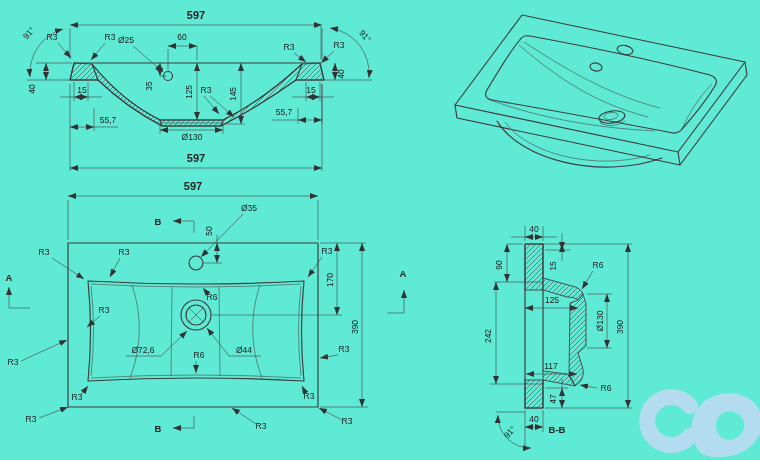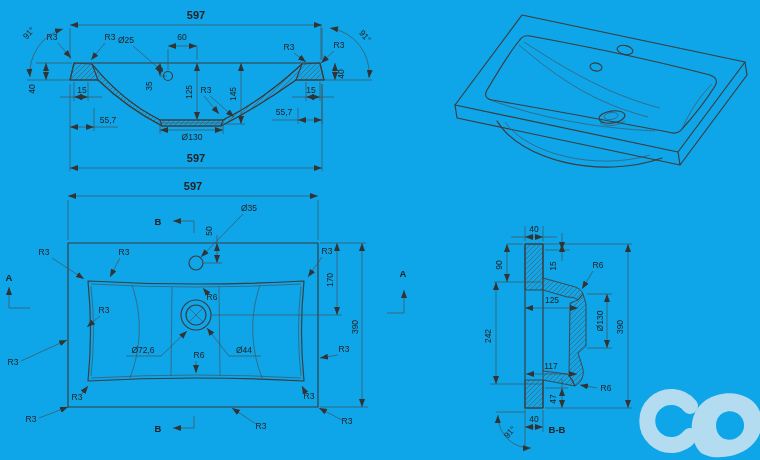--- a/index.html
+++ b/index.html
@@ -1,16 +1,16 @@
 <!DOCTYPE html>
 <html><head>
 <meta charset="utf-8">
 <style>
   html,body{margin:0;padding:0;background:#ffffff;width:760px;height:460px;overflow:hidden;}
-  #stage{position:relative;width:760px;height:460px;background:#0ea5e9;font-family:"Liberation Sans",sans-serif;}
+  #stage{position:relative;width:760px;height:460px;background:#5eead4;font-family:"Liberation Sans",sans-serif;}
   svg{position:absolute;left:0;top:0;}
   .ol{stroke:#3c3c3c;stroke-width:1.15;fill:none;stroke-linejoin:round;stroke-linecap:round;}
   .thin{stroke:#4a4a4a;stroke-width:0.6;fill:none;}
   .dl{stroke:#4a4a4a;stroke-width:0.65;fill:none;}
   .hz{fill:url(#hatch);stroke:#3c3c3c;stroke-width:0.85;stroke-linejoin:round;}
   text{fill:#222;font-family:"Liberation Sans",sans-serif;}
   .d{font-size:8.5px;}
   .db{font-size:11px;font-weight:bold;}
   .s{font-size:9.5px;font-weight:bold;}
   .mid{text-anchor:middle;}

